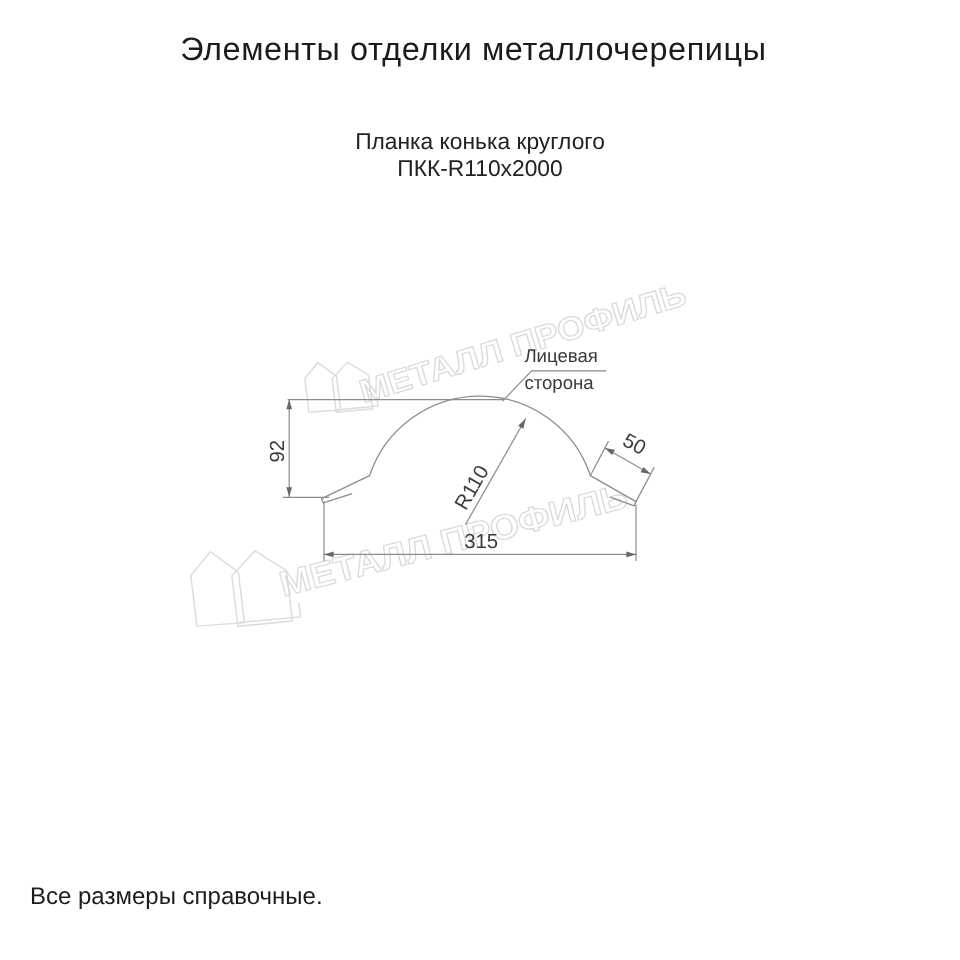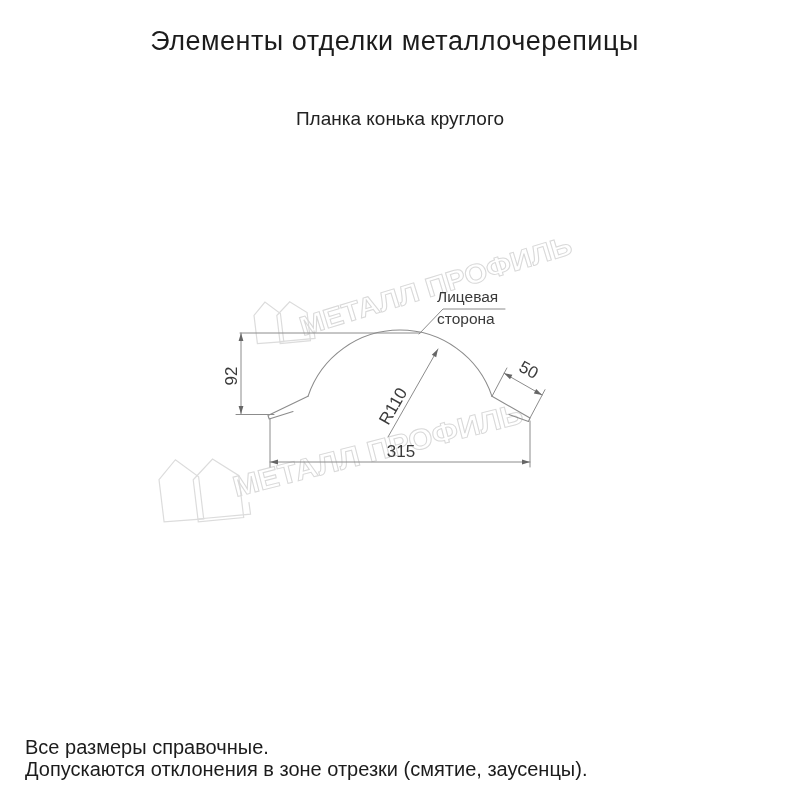--- a/index.html
+++ b/index.html
@@ -42,20 +42,21 @@
 </style>
 </head>
 <body>
 
 <div class="page">
 
   <div class="page-title">Элементы отделки металлочерепицы</div>
 
   <div class="product-name">
     <div>Планка конька круглого</div>
+    <div>ПКК-R110x2000</div>
   </div>
 
   <svg class="drawing-svg" width="800" height="800" viewBox="0 0 800 800">
 
     <g>
       <g transform="translate(246,301) rotate(-15)" fill="none" stroke="#dcdcdc" stroke-width="1.2">
         <path d="M4,16 L0,44 L26,49 L30,21 L18,6 Z"></path>
         <path d="M26,22 L22,50 L52,55 L56,27 L42,12 Z"></path>
         <path d="M22,48 L57,54 L58,46"></path>
       </g>
@@ -113,16 +114,15 @@
     <text class="dim" x="526" y="375" text-anchor="middle" transform="rotate(28 526 375)">50</text>
 
     <text class="dim" x="398" y="409" text-anchor="middle" transform="rotate(-60 398 409)">R110</text>
 
     <text class="facelbl" x="437" y="302">Лицевая</text>
     <text class="facelbl" x="437" y="324">сторона</text>
   </svg>
 
   <div class="footer-notes">
     <div>Все размеры справочные.</div>
-    <div>Допускаются отклонения в зоне отрезки (смятие, заусенцы).</div>
   </div>
 
 </div>
 
 </body></html>

